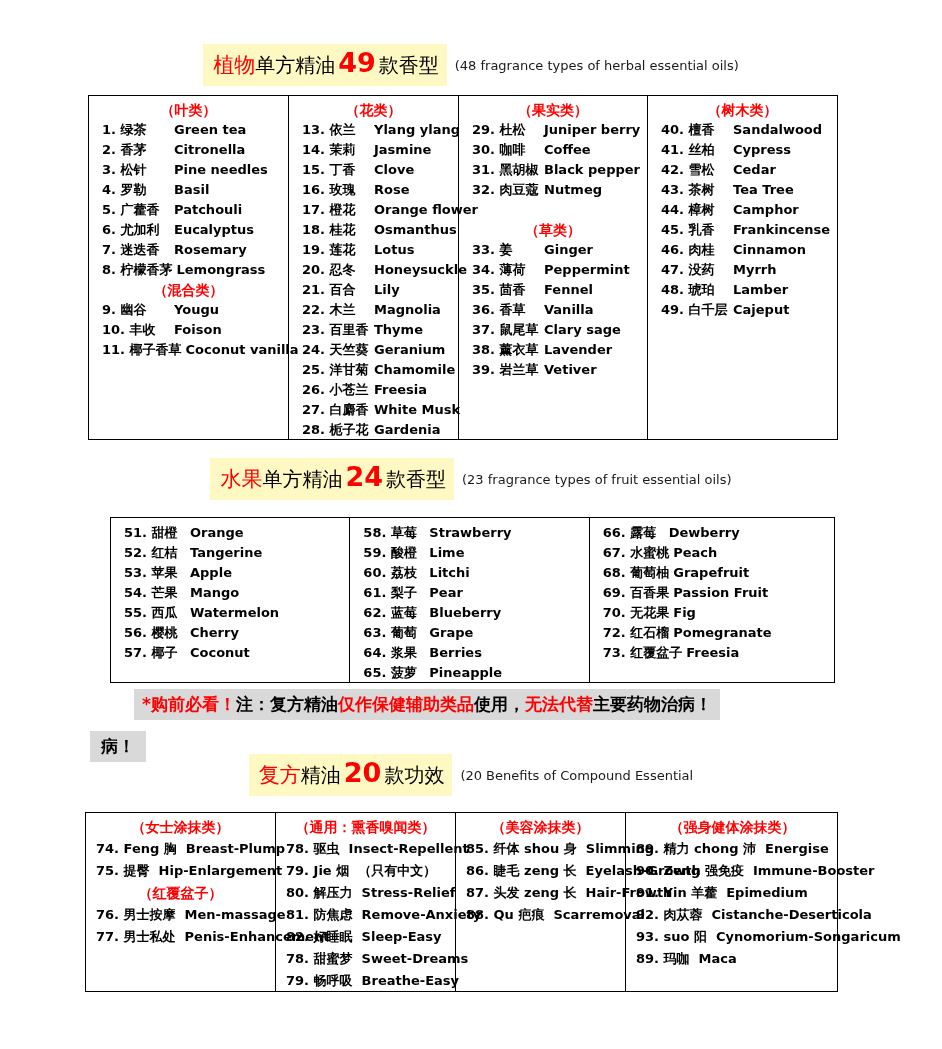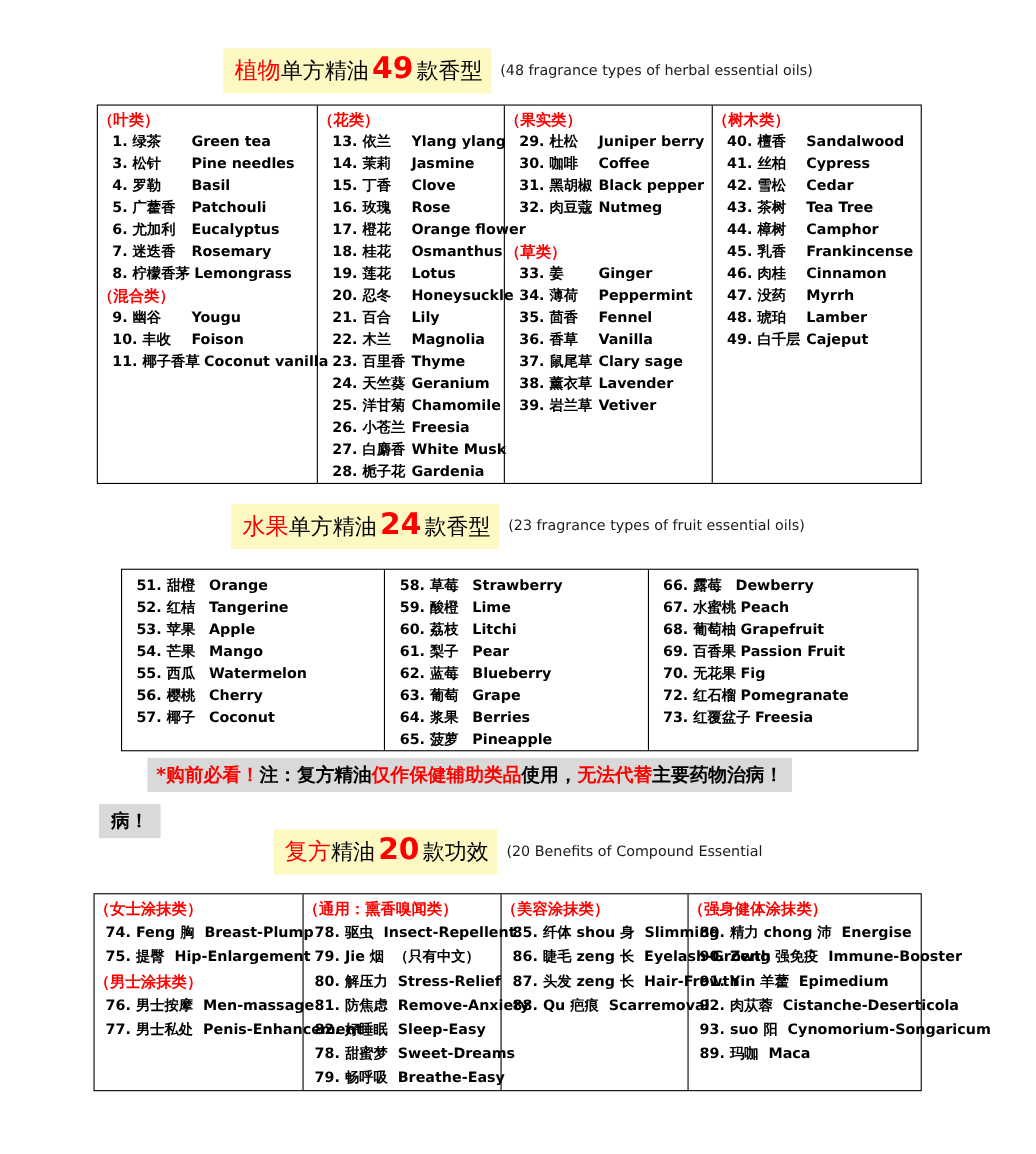--- a/index.html
+++ b/index.html
@@ -33,21 +33,21 @@
   .t2 .col:nth-child(3){width:245px;}
   .t3{left:85px;top:812px;width:753px;height:180px;}
   .t3 .col{padding-top:3px;}
   .t3 .col:nth-child(1){width:190px;}
   .t3 .col:nth-child(2){width:180px;}
   .t3 .col:nth-child(3){width:170px;}
   .t3 .col:nth-child(4){width:213px;}
   .row{display:block;height:20px;line-height:20px;padding-left:13px;white-space:nowrap;
        font-size:13px;font-weight:bold;color:#000;}
   .t3 .row{height:22px;line-height:22px;padding-left:10px;}
-  .row.cat{padding-left:0;color:#fe0000;font-size:14px;}
+  .row.cat{padding-left:0;text-align:center;color:#fe0000;font-size:14px;}
   .num-cn{display:inline-block;min-width:68px;padding-right:4px;}
   .t2 .num-cn{min-width:62px;}
   .t3 .num-cn{min-width:0;padding-right:9px;}
   .en{display:inline;}
   
   .warning1{position:absolute;top:689px;left:0;width:854px;text-align:center;white-space:nowrap;}
   .warning1 .inner{background:#d9d9d9;display:inline-block;padding:4px 8px;font-size:17px;font-weight:bold;}
   .wred{color:#fe0000;}
   .wblack{color:#000;}
   .warning2{position:absolute;top:731px;left:90px;}
@@ -59,20 +59,21 @@
 <div class="page">
 
   <div class="title title1">
     <span class="hl"><span class="t-red">植物</span><span class="t-cn">单方精油</span><span class="t-num">49</span><span class="t-cn">款香型</span></span><span class="t-en">(48 fragrance types of herbal essential oils)</span>
   </div>
 
   <div class="otable t1">
       <div class="col">
         <div class="row cat">（叶类）</div>
         <div class="row"><span class="num-cn">1. 绿茶</span><span class="en">Green tea</span></div>
+        <div class="row"><span class="num-cn">2. 香茅</span><span class="en">Citronella</span></div>
         <div class="row"><span class="num-cn">3. 松针</span><span class="en">Pine needles</span></div>
         <div class="row"><span class="num-cn">4. 罗勒</span><span class="en">Basil</span></div>
         <div class="row"><span class="num-cn">5. 广藿香</span><span class="en">Patchouli</span></div>
         <div class="row"><span class="num-cn">6. 尤加利</span><span class="en">Eucalyptus</span></div>
         <div class="row"><span class="num-cn">7. 迷迭香</span><span class="en">Rosemary</span></div>
         <div class="row"><span class="num-cn">8. 柠檬香茅</span><span class="en">Lemongrass</span></div>
         <div class="row cat">（混合类）</div>
         <div class="row"><span class="num-cn">9. 幽谷</span><span class="en">Yougu</span></div>
         <div class="row"><span class="num-cn">10. 丰收</span><span class="en">Foison</span></div>
         <div class="row"><span class="num-cn">11. 椰子香草</span><span class="en">Coconut vanilla</span></div>
@@ -171,21 +172,21 @@
 
   <div class="title title3">
     <span class="hl"><span class="t-red">复方</span><span class="t-cn">精油</span><span class="t-num">20</span><span class="t-cn">款功效</span></span><span class="t-en">(20 Benefits of Compound Essential</span>
   </div>
 
   <div class="otable t3">
       <div class="col">
         <div class="row cat">（女士涂抹类）</div>
         <div class="row"><span class="num-cn">74. Feng 胸</span><span class="en">Breast-Plump</span></div>
         <div class="row"><span class="num-cn">75. 提臀</span><span class="en">Hip-Enlargement</span></div>
-        <div class="row cat">（男士涂抹类）</div>
+        <div class="row cat">（红覆盆子）</div>
         <div class="row"><span class="num-cn">76. 男士按摩</span><span class="en">Men-massage</span></div>
         <div class="row"><span class="num-cn">77. 男士私处</span><span class="en">Penis-Enhancement</span></div>
       </div>
       <div class="col">
         <div class="row cat">（通用：熏香嗅闻类）</div>
         <div class="row"><span class="num-cn">78. 驱虫</span><span class="en">Insect-Repellent</span></div>
         <div class="row"><span class="num-cn">79. Jie 烟</span><span class="en">（只有中文）</span></div>
         <div class="row"><span class="num-cn">80. 解压力</span><span class="en">Stress-Relief</span></div>
         <div class="row"><span class="num-cn">81. 防焦虑</span><span class="en">Remove-Anxiety</span></div>
         <div class="row"><span class="num-cn">82. 好睡眠</span><span class="en">Sleep-Easy</span></div>

